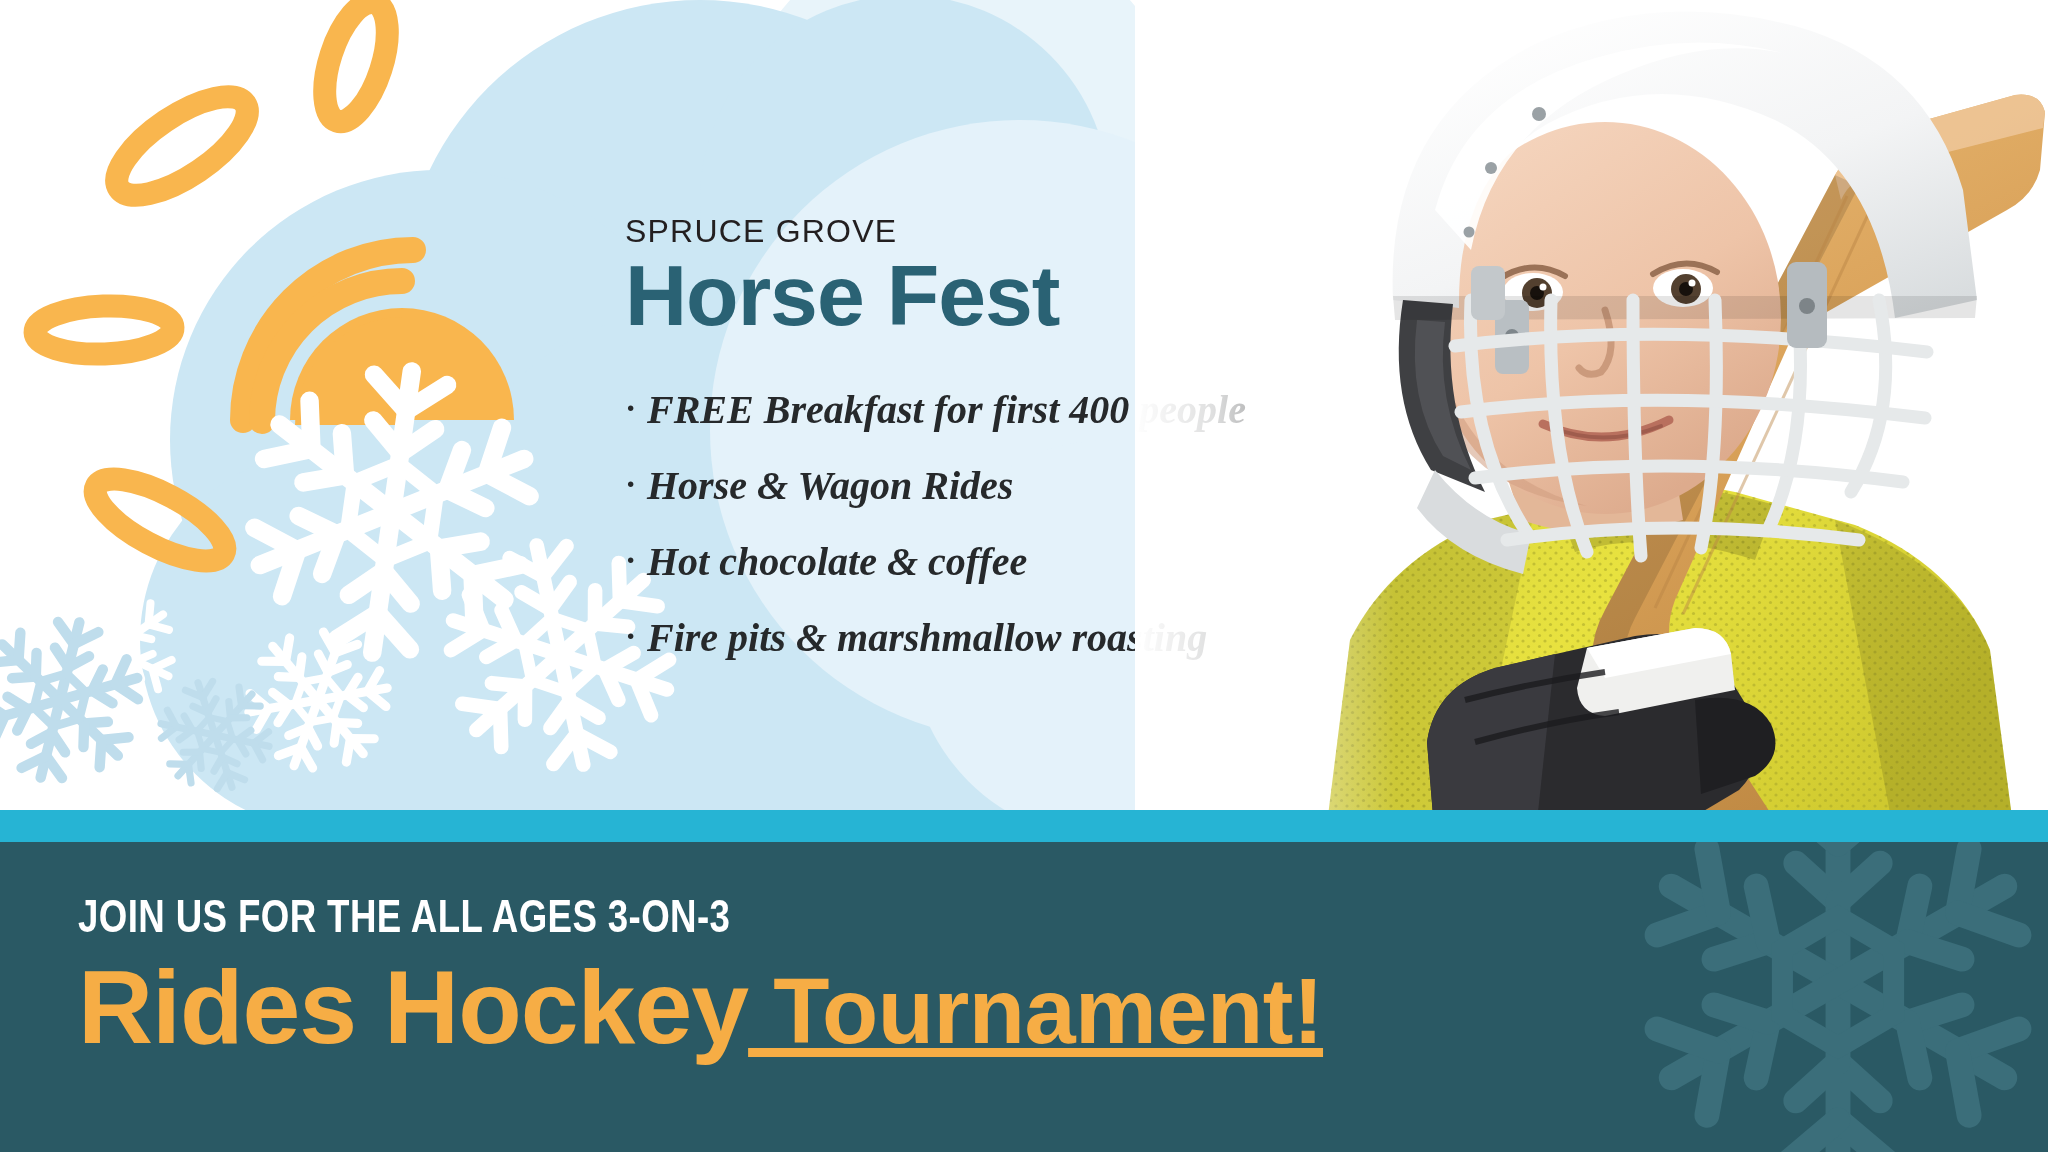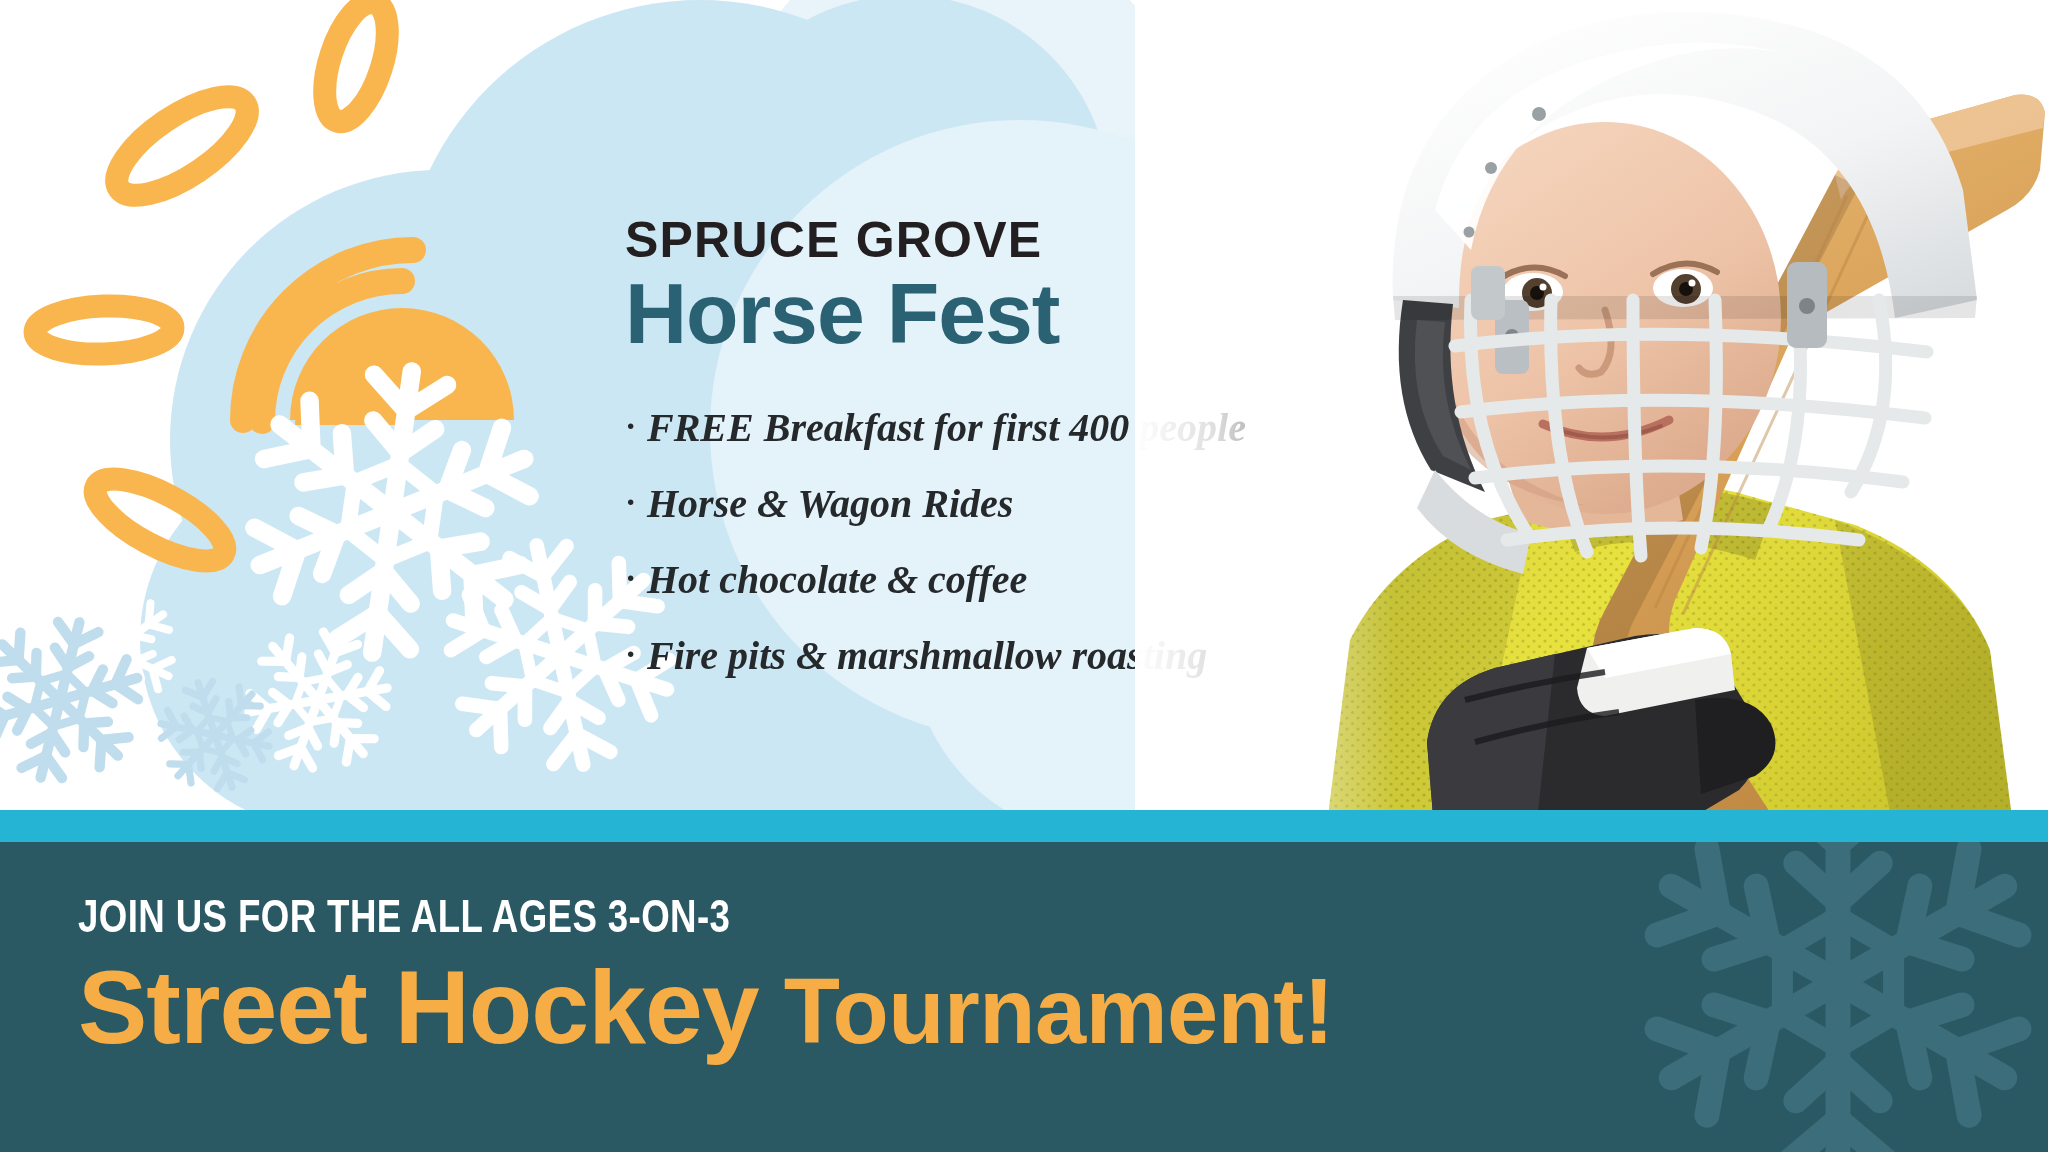--- a/index.html
+++ b/index.html
@@ -34,21 +34,21 @@
   }
 
   
   #textblock {
     position:absolute;
     left:625px; top:215px;
     width:640px;
     z-index:30;
   }
   #eyebrow {
-    font-size:50px; font-weight:bold; letter-spacing:1.2px;
+    font-size:32px; font-weight:normal; letter-spacing:1.2px;
     color:#231f20; line-height:1;
   }
   #wordmark {
     font-size:86px; font-weight:bold; letter-spacing:-1px;
     color:#2a6274; line-height:1.04; margin-top:4px;
   }
   #bullets { margin-top:40px; }
   .bullet {
     font-family:"Liberation Serif", serif;
     font-style:italic; font-weight:bold;
@@ -94,21 +94,21 @@
   #headline {
     margin-top:16px; white-space:nowrap;
     line-height:1;
   }
   #headline .hl-main {
     font-size:104px; font-weight:bold;
     color:#f6ad45; letter-spacing:-1px;
   }
   #headline .hl-sub {
     font-size:92px; font-weight:bold;
-    color:#f6ad45; letter-spacing:-.5px;
+    color:#f6ad45; letter-spacing:-.5px;text-decoration:underline;
   }
 </style>
 </head>
 <body>
 
 <div id="banner">
 
   <svg class="layer art" viewBox="0 0 2048 1152" xmlns="http://www.w3.org/2000/svg">
     <defs>
       <linearGradient id="cloudFadeR" x1="0" y1="0" x2="1" y2="0">
@@ -457,17 +457,17 @@
             <line x1="0" y1="-42" x2="22" y2="-62"></line>
         </g>
         <polygon points="0,-34 29,-17 29,17 0,34 -29,17 -29,-17" stroke-width="11"></polygon>
       </g>
     </svg>
   </div>
 
   <div id="bottomtext">
     <div id="kicker">JOIN US FOR THE ALL AGES 3-ON-3</div>
     <div id="headline">
-      <span class="hl-main">Street Hockey</span><span class="hl-sub"> Tournament!</span>
+      <span class="hl-main">Rides Hockey</span><span class="hl-sub"> Tournament!</span>
     </div>
   </div>
 
 </div>
 
 </body></html>

